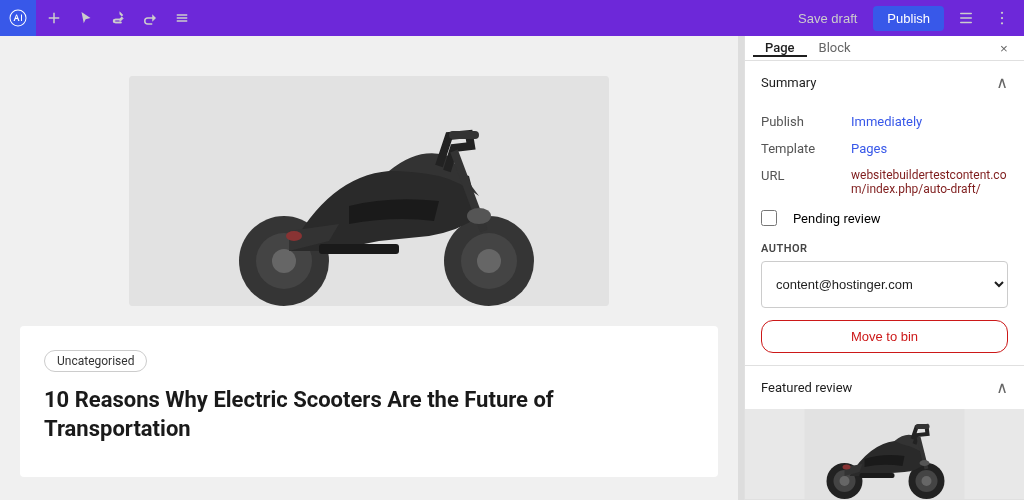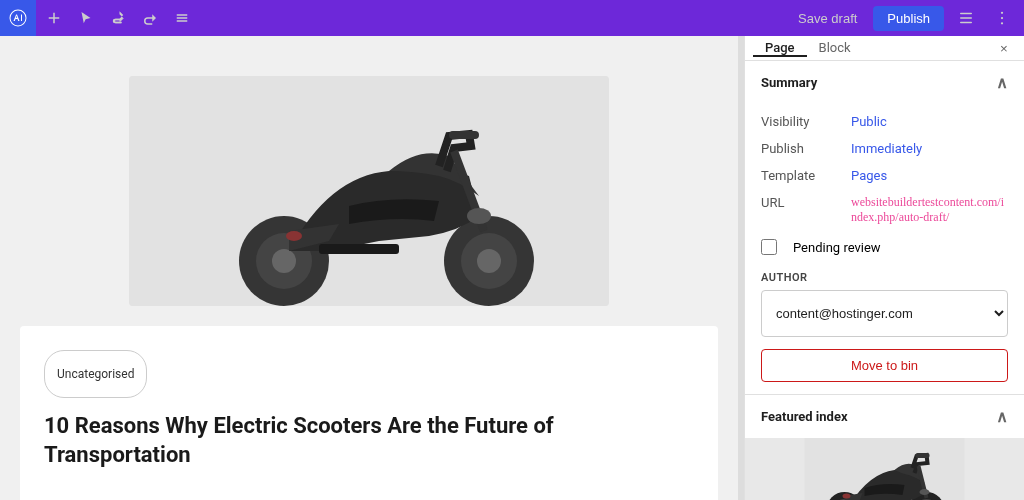--- a/index.html
+++ b/index.html
@@ -51,21 +51,21 @@
       width: 100%; max-width: 480px; height: 230px; background: #e8e8e8;
       margin: 0 auto 20px; border-radius: 4px; display: flex; align-items: center; justify-content: center;
       overflow: hidden;
     }
     .blog-featured-image svg { width: 100%; height: 100%; }
     .post-card {
       background: white; border-radius: 4px; padding: 24px; width: 100%;
     }
     .post-category {
       display: inline-block; border: 1px solid #ccc; border-radius: 20px;
-      padding: 16px 12px; font-size: 12px; color: #333; margin-bottom: 14px;
+      padding: 3px 12px; font-size: 12px; color: #333; margin-bottom: 14px;
     }
     .post-title { font-size: 22px; font-weight: 700; color: #1a1a1a; margin-bottom: 10px; line-height: 1.3; }
 
     
     .sidebar-divider {
       width: 6px; background: #ddd; cursor: col-resize; flex-shrink: 0;
     }
 
     
     .sidebar {
@@ -83,42 +83,42 @@
     .sidebar-tab.active { color: #1e1e1e; border-bottom-color: #1e1e1e; font-weight: 500; }
     .sidebar-close {
       margin-left: auto; width: 24px; height: 24px; background: transparent; border: none;
       cursor: pointer; color: #666; display: flex; align-items: center; justify-content: center; border-radius: 3px;
     }
 
     
     .section { border-bottom: 1px solid #e0e0e0; }
     .section-header {
       display: flex; align-items: center; justify-content: space-between;
-      padding: 12px 16px; cursor: pointer; font-size: 13px; font-weight: 700; color: #1e1e1e;
+      padding: 12px 16px; cursor: pointer; font-size: 13px; font-weight: 400; color: #1e1e1e;
     }
     .section-header .chevron { font-size: 16px; color: #666; }
     .section-body { padding: 4px 16px 12px; }
 
     .meta-row { display: flex; align-items: flex-start; padding: 6px 0; font-size: 13px; }
     .meta-label { color: #555; width: 90px; flex-shrink: 0; }
     .meta-value { color: #3858e9; cursor: pointer; }
-    .meta-value-url { color: #ec4899; font-size: 12px; word-break: break-all; cursor: pointer; font-family: Liberation Serif, serif; }
+    .meta-value-url { color: #7f1d1d; font-size: 12px; word-break: break-all; cursor: pointer; }
 
     .pending-row { display: flex; align-items: center; gap: 16px; padding: 8px 0; font-size: 13px; }
     .pending-checkbox { width: 16px; height: 16px; border: 1px solid #999; border-radius: 2px; cursor: pointer; }
 
     .author-label { font-size: 11px; font-weight: 600; color: #444; letter-spacing: 0.5px; text-transform: uppercase; margin: 8px 0 6px; }
     .author-select {
       width: 100%; border: 1px solid #ccc; border-radius: 4px; padding: 14px 10px;
       font-size: 13px; color: #1e1e1e; background: white; cursor: pointer; appearance: auto;
     }
 
     .move-to-bin-btn {
       width: 100%; border: 1px solid #cc1818; color: #cc1818; background: transparent;
-      border-radius: 4px; padding: 8px; font-size: 13px; cursor: pointer; margin-top: 12px;
+      border-radius: 12px; padding: 8px; font-size: 13px; cursor: pointer; margin-top: 12px;
     }
 
     
     .featured-image-section { }
     .featured-image-preview {
       width: 100%; height: 90px; background: #e8e8e8;
       display: flex; align-items: center; justify-content: center; overflow: hidden;
     }
     .featured-image-preview svg { width: 100%; height: 100%; }
   </style>
@@ -240,24 +240,20 @@
       <button class="sidebar-close">×</button>
     </div>
 
     <div class="section">
       <div class="section-header">
         <span>Summary</span>
         <span class="chevron">∧</span>
       </div>
       <div class="section-body">
         <div class="meta-row">
-          <span class="meta-label">Visibility</span>
-          <span class="meta-value">Public</span>
-        </div>
-        <div class="meta-row">
           <span class="meta-label">Publish</span>
           <span class="meta-value">Immediately</span>
         </div>
         <div class="meta-row">
           <span class="meta-label">Template</span>
           <span class="meta-value">Pages</span>
         </div>
         <div class="meta-row">
           <span class="meta-label">URL</span>
           <span class="meta-value-url">websitebuildertestcontent.com/index.php/auto-draft/</span>
@@ -272,21 +268,21 @@
         <select class="author-select">
           <option>content@hostinger.com</option>
         </select>
 
         <button class="move-to-bin-btn">Move to bin</button>
       </div>
     </div>
 
     <div class="section featured-image-section">
       <div class="section-header">
-        <span>Featured index</span>
+        <span>Featured review</span>
         <span class="chevron">∧</span>
       </div>
       <div class="featured-image-preview">
 
         <svg viewBox="0 0 160 90" xmlns="http://www.w3.org/2000/svg">
           <rect width="160" height="90" fill="#e2e2e2"></rect>
           <ellipse cx="40" cy="72" rx="18" ry="18" fill="#222"></ellipse>
           <ellipse cx="40" cy="72" rx="11" ry="11" fill="#444"></ellipse>
           <ellipse cx="40" cy="72" rx="5" ry="5" fill="#666"></ellipse>
           <ellipse cx="122" cy="72" rx="18" ry="18" fill="#222"></ellipse>

